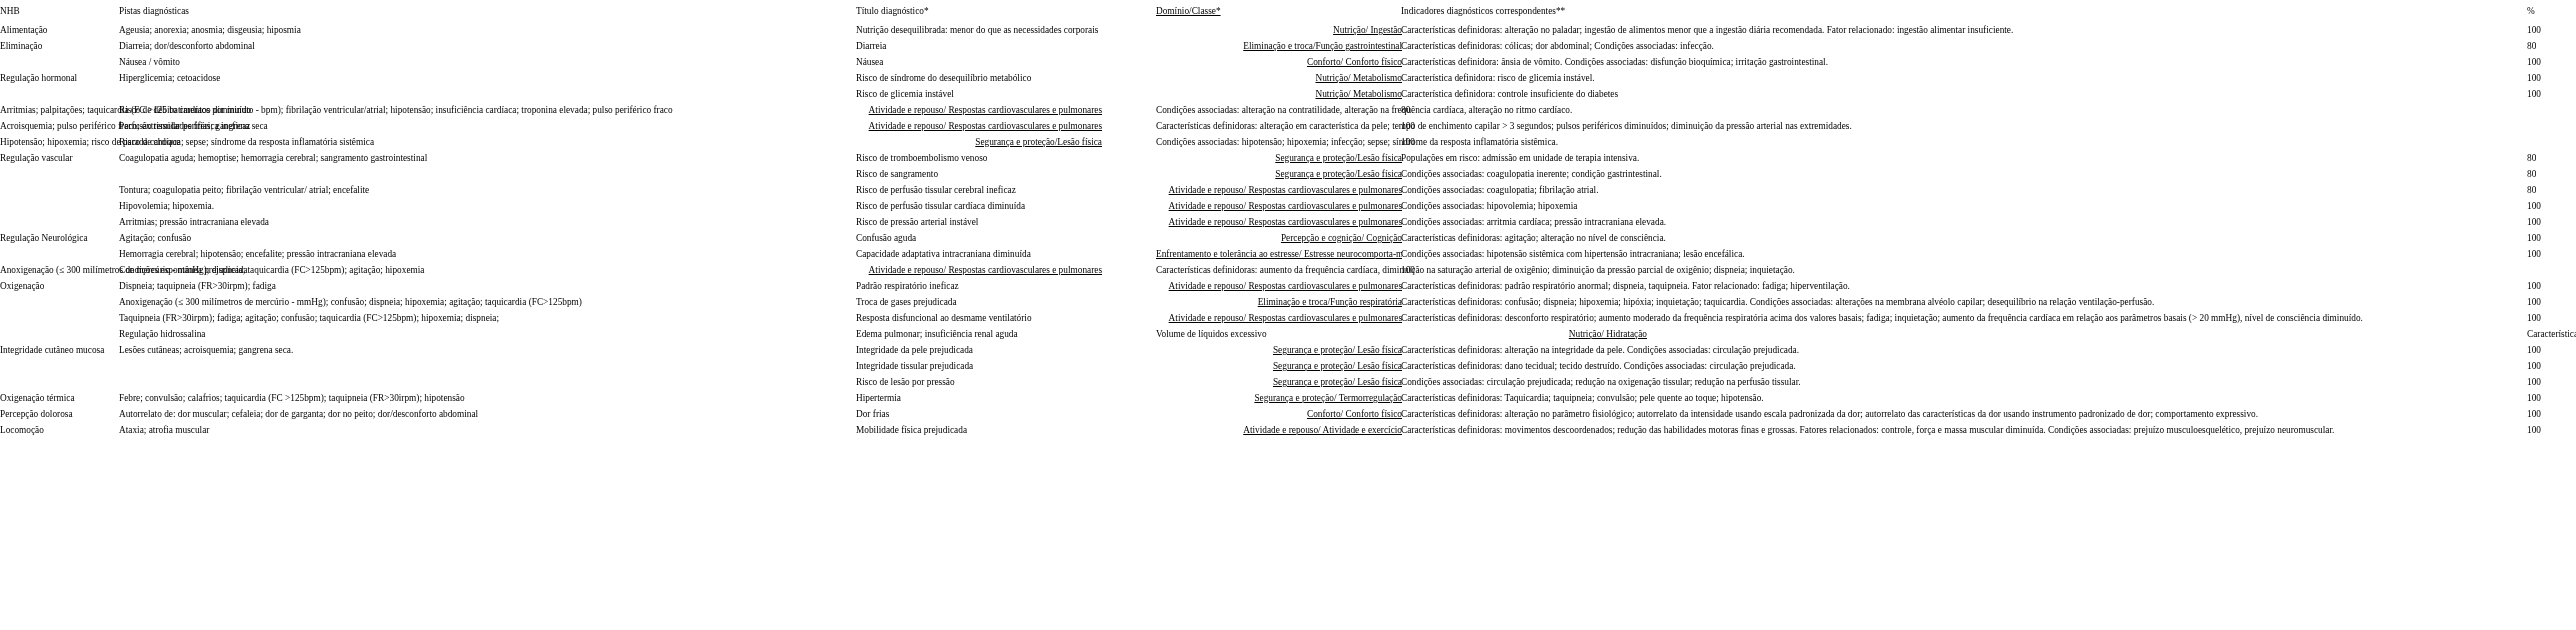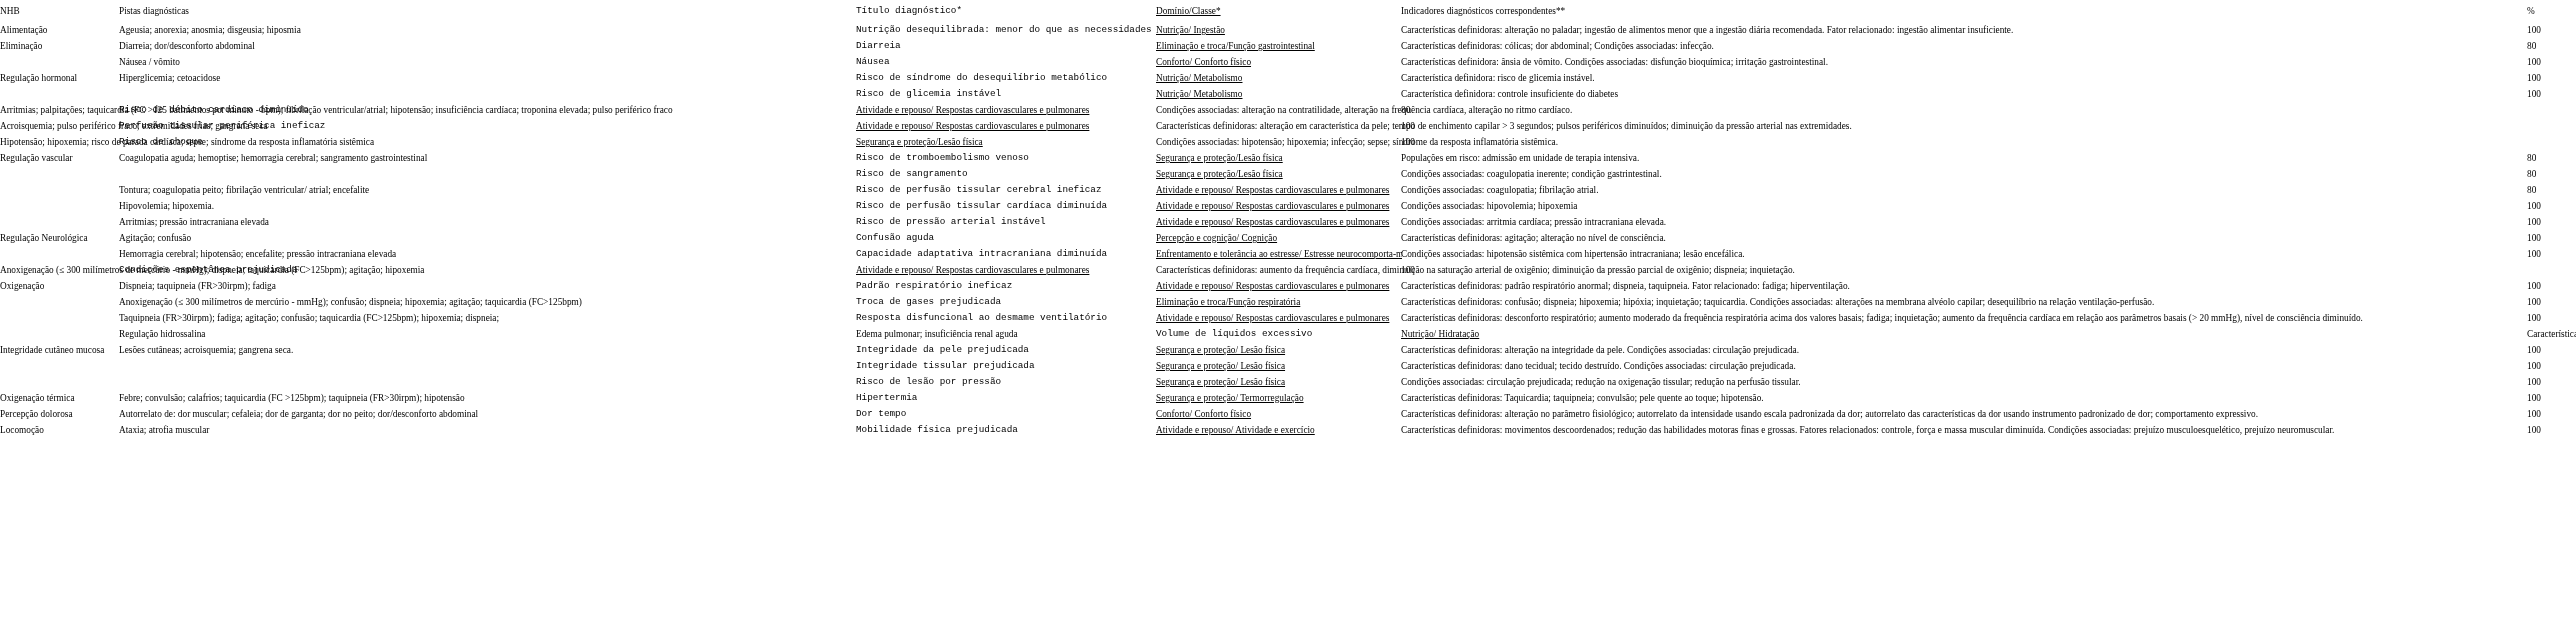--- a/index.html
+++ b/index.html
@@ -51,38 +51,38 @@
   }
   table.dx thead th {
     height: 19px;
     padding-top: 3px;
   }
   table.dx tbody td {
     height: 16px;
   }
   td.nhb, th.nhb      { padding-left: 3px; padding-right: 4.4px; }
   td.pistas, th.pistas{ padding-left: 0px; }
-  td.titulo, th.titulo{ padding-left: 0px; font-family: Liberation Mono, monospace; }
+  td.titulo, th.titulo{ padding-left: 0px; }
   td.dominio, th.dominio { padding-left: 0px; text-decoration: underline; }
   td.indic, th.indic  { padding-left: 0px; }
   td.pct, th.pct      { text-align: right; padding-right: 4.4px; }
 
   
   td.nhb {
     vertical-align: middle;
     margin-left: 48px;
   }
   .clip {
     display: block;
     overflow: hidden;
     white-space: nowrap;
   }
   .pistas .clip { width: 741px; }
   .titulo .clip { width: 302px; }
-  .dominio .clip { width: 246px; }
+  .dominio .clip { width: 246px; text-align: right; }
   .indic .clip  { width: 1131px; }
   .nhb .clip    { width: 117px; white-space: nowrap; }
 </style>
 </head>
 <body>
 
 <div class="sheet">
   <table class="dx">
     <colgroup>
       <col class="c-nhb">
@@ -491,21 +491,21 @@
           <td class="pct">100</td>
         </tr>
         <tr>
           <td class="nhb" rowspan="1">
             <span class="clip">Percepção dolorosa</span>
           </td>
           <td class="pistas">
             <span class="clip">Autorrelato de: dor muscular; cefaleia; dor de garganta; dor no peito; dor/desconforto abdominal</span>
           </td>
           <td class="titulo">
-            <span class="clip">Dor tempo</span>
+            <span class="clip">Dor frias</span>
           </td>
           <td class="dominio">
             <span class="clip">Conforto/ Conforto físico</span>
           </td>
           <td class="indic">
             <span class="clip">Características definidoras: alteração no parâmetro fisiológico; autorrelato da intensidade usando escala padronizada da dor; autorrelato das características da dor usando instrumento padronizado de dor; comportamento expressivo.</span>
           </td>
           <td class="pct">100</td>
         </tr>
         <tr>

